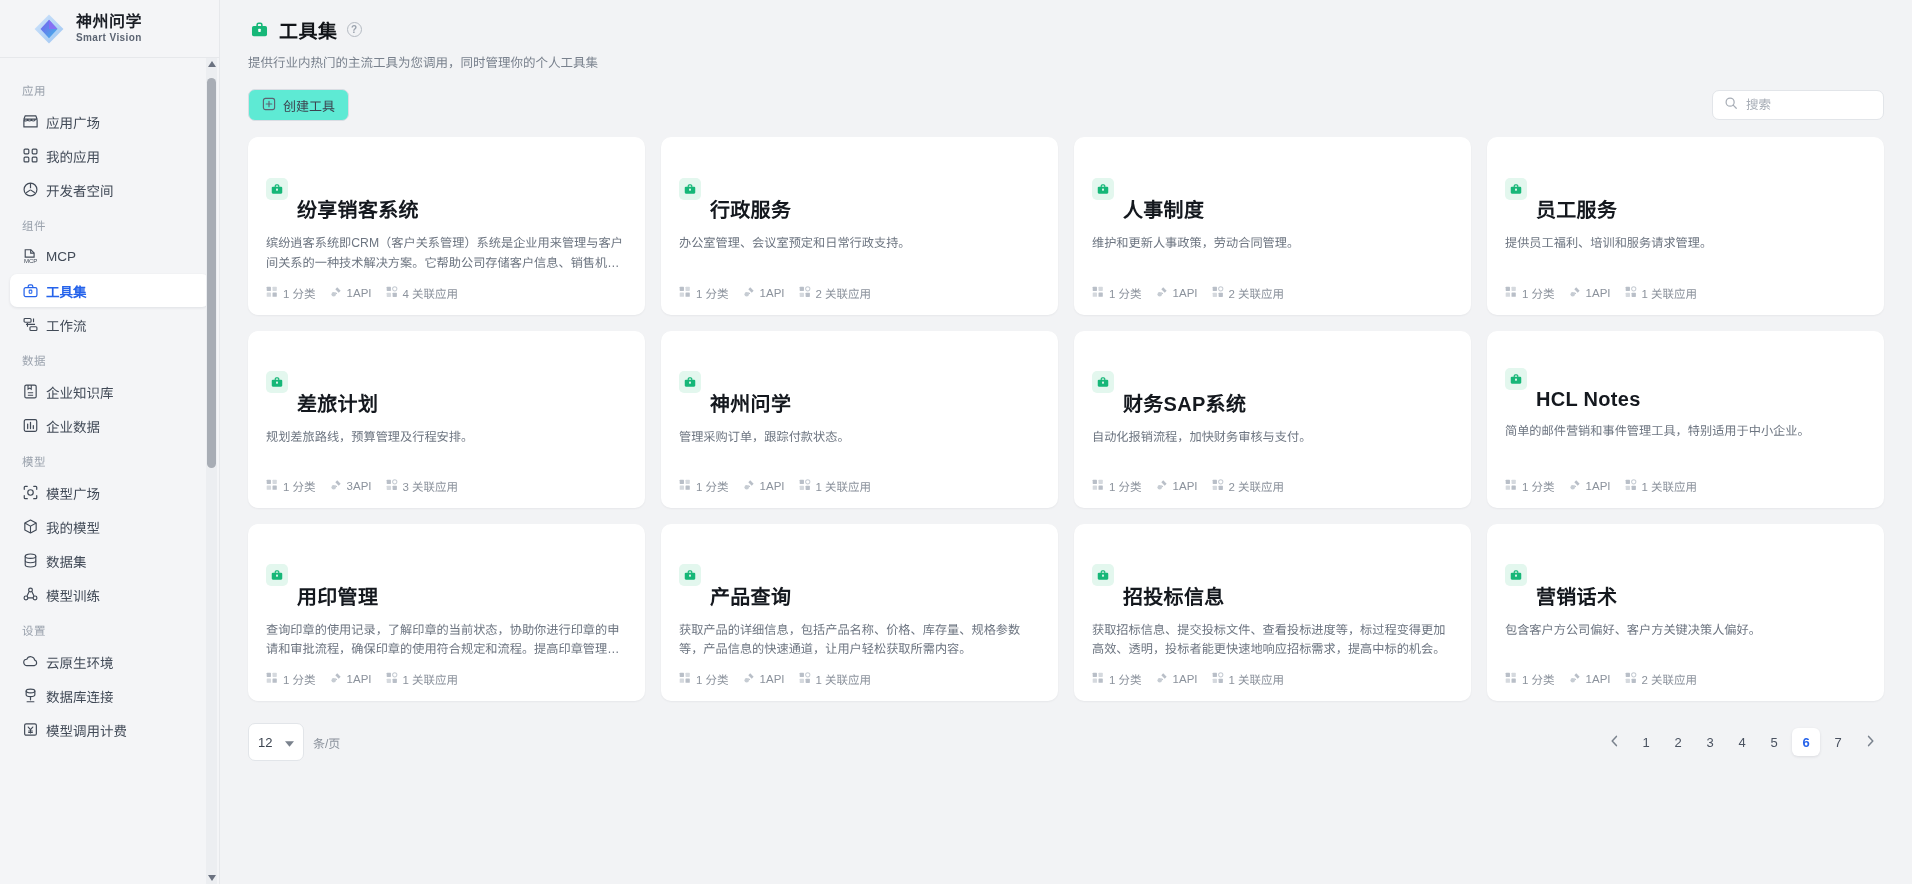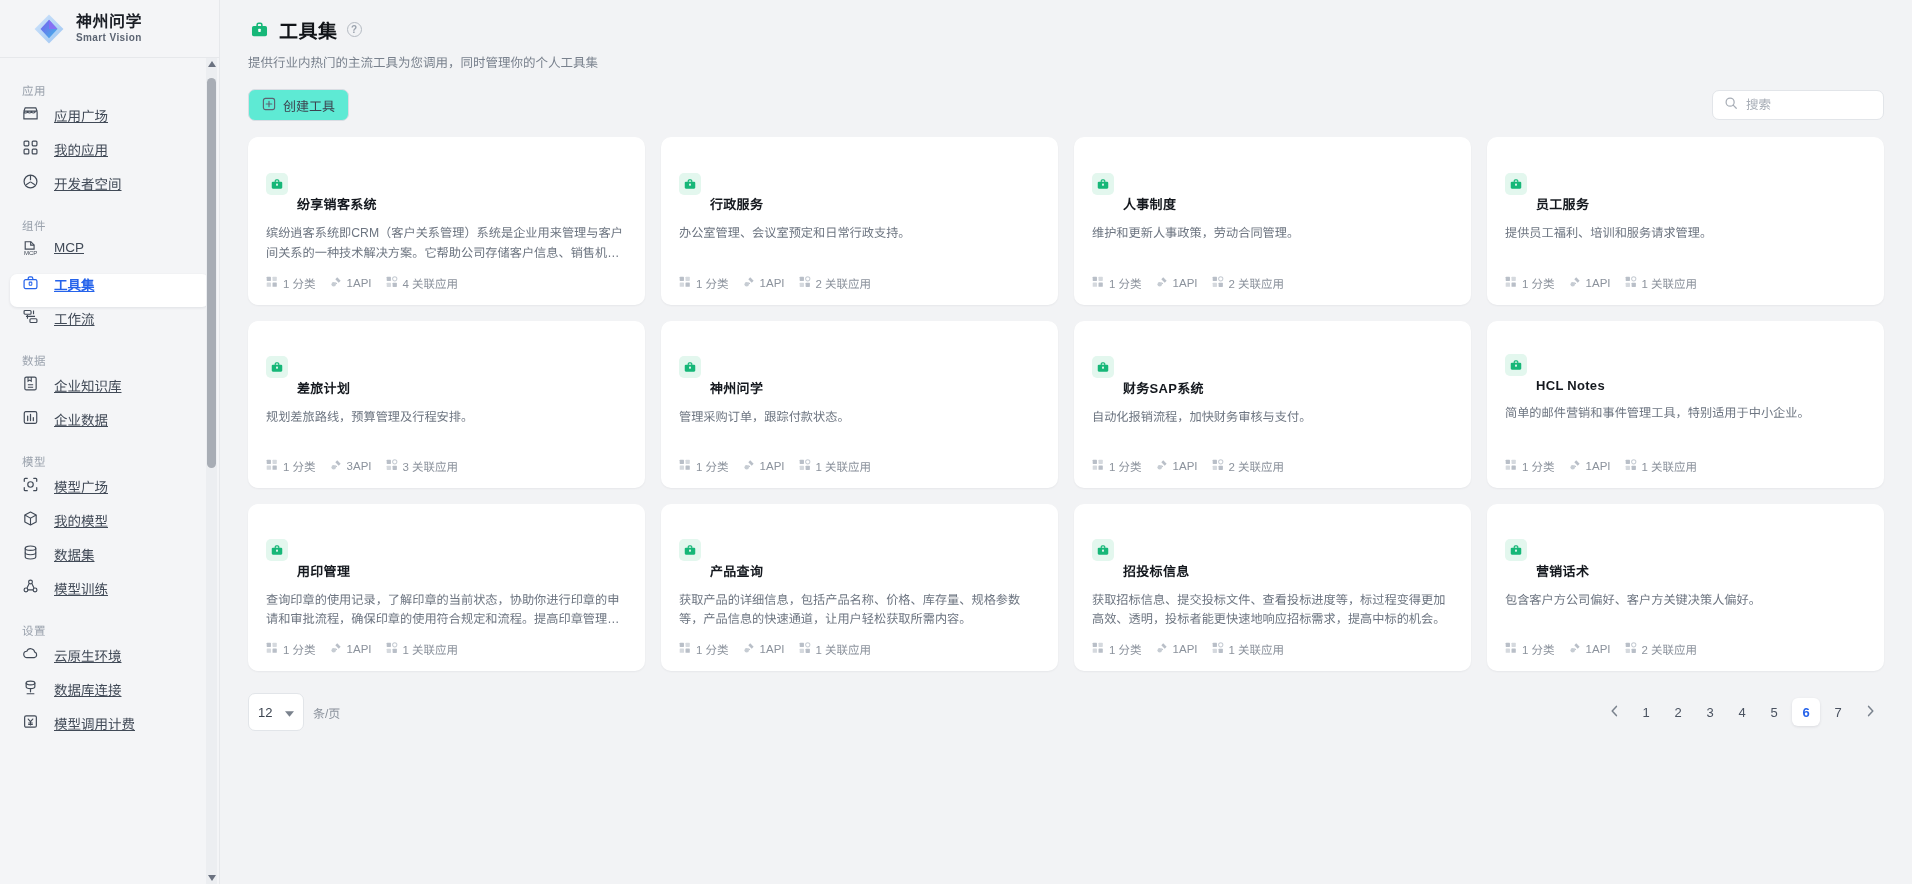--- a/index.html
+++ b/index.html
@@ -29,24 +29,24 @@
   .brand-sub { font-size: 10px; font-weight: 700; color: #5b6472; letter-spacing: .4px; margin-top: 2px; }
 
   .nav {
     flex: 1; overflow: hidden; padding: 14px 10px 10px 10px;
     position: relative;
   }
   .nav-group-label {
     font-size: 11.5px; color: #9aa2ad; padding: 10px 12px 7px 12px; letter-spacing: .5px;
   }
   .nav-item {
-    display: flex; gap: 15px;
+    display: flex; align-items: center; gap: 7px;
     height: 33px; padding: 0 12px; margin-bottom: 1px;
     border-radius: 7px; cursor: pointer;
-    font-size: 13.5px; color: #414a57; text-decoration: underline;
+    font-size: 13.5px; color: #414a57;
   }
   .nav-item.active {
     background: #ffffff; color: #2563eb; font-weight: 700;
     box-shadow: 0 1px 3px rgba(16,24,40,.09);
   }
   .nav-item .ico { width: 17px; height: 17px; flex: none; display: flex; align-items: center; justify-content: center; }
   .nav-item .ico svg { display: block; }
 
   
   .sb-track {
@@ -120,21 +120,21 @@
     min-height: 118px; cursor: pointer;
     display: flex; flex-direction: column;
     box-shadow: 0 1px 2px rgba(16,24,40,.05);
     border: 1px solid transparent;
   }
   .card-head { display: flex; align-items: center; gap: 9px; }
   .card-icon {
     width: 22px; height: 22px; border-radius: 5px; flex: none;
     background: #e3f7ee; display: flex; align-items: center; justify-content: center;
   }
-  .card-title { font-size: 13px; font-weight: 700; color: #14181e; letter-spacing: .3px; margin-top: 40px; }
+  .card-title { font-size: 20px; font-weight: 700; color: #14181e; letter-spacing: .3px; margin-top: 40px; }
   .card-desc {
     margin-top: 11px; font-size: 12.2px; line-height: 1.62; color: #6d7581;
     display: -webkit-box; -webkit-line-clamp: 2; -webkit-box-orient: vertical;
     overflow: hidden; min-height: 39px;
   }
   .card-meta {
     margin-top: auto; padding-top: 11px;
     display: flex; align-items: center; gap: 14px;
     font-size: 11.5px; color: #8b929c;
   }

